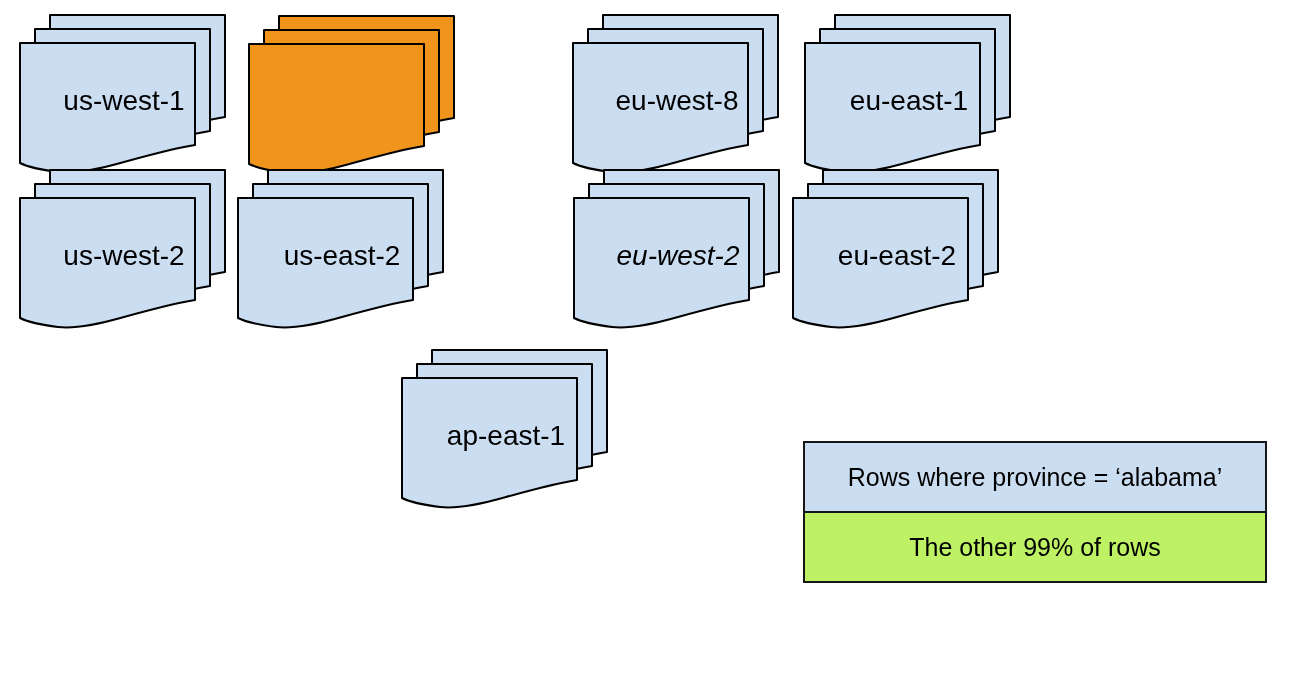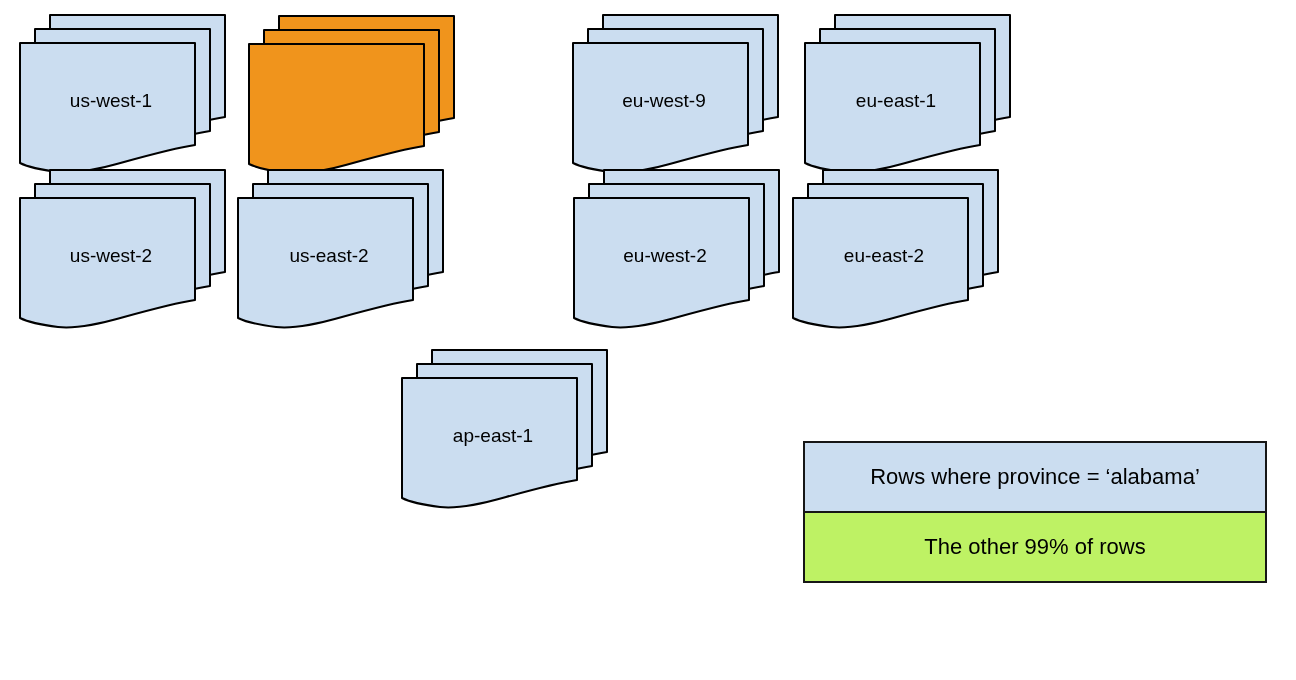--- a/index.html
+++ b/index.html
@@ -31,49 +31,49 @@
     stroke: #000000;
     stroke-width: 2;
     stroke-linejoin: round;
     fill: #CBDDF0;
   }
   .stack.orange .page {
     fill: #F0941C;
   }
   .stack-label {
     position: absolute;
-    left: 4px;
+    left: 17px;
     top: 28px;
     width: 176px;
     height: 118px;
     display: flex;
     align-items: center;
     justify-content: center;
-    font-size: 19px;
+    font-size: 28px;
     color: #000000;
     white-space: nowrap;
     pointer-events: none;
   }
   .legend {
     position: absolute;
     left: 803px;
     top: 441px;
     width: 464px;
     height: 142px;
     border: 2px solid #161616;
     box-sizing: border-box;
     display: flex;
     flex-direction: column;
   }
   .legend-row {
     flex: 1;
     display: flex;
     align-items: center;
     justify-content: center;
-    font-size: 22px;
+    font-size: 25px;
     color: #000000;
   }
   .legend-row.blue {
     background: #CBDDF0;
     border-bottom: 2px solid #161616;
   }
   .legend-row.orange {
     background: #bef264;
   }
 </style>
@@ -104,21 +104,21 @@
   </div>
 
   <div class="stack" style="left:572px; top:14px;">
     <svg width="208" height="163" viewBox="0 0 208 163">
       <g>
         <path class="page" transform="translate(31,1)" d="M0 0 L175 0 L175 102 C155 105 133 111 104 119 C76 127 54 131 38 129 C22 127 8 124 0 120 Z"></path>
         <path class="page" transform="translate(16,15)" d="M0 0 L175 0 L175 102 C155 105 133 111 104 119 C76 127 54 131 38 129 C22 127 8 124 0 120 Z"></path>
         <path class="page" transform="translate(1,29)" d="M0 0 L175 0 L175 102 C155 105 133 111 104 119 C76 127 54 131 38 129 C22 127 8 124 0 120 Z"></path>
       </g>
     </svg>
-    <div class="stack-label">eu-west-9</div>
+    <div class="stack-label">eu-west-8</div>
   </div>
 
   <div class="stack" style="left:804px; top:14px;text-align:right;">
     <svg width="208" height="163" viewBox="0 0 208 163">
       <g>
         <path class="page" transform="translate(31,1)" d="M0 0 L175 0 L175 102 C155 105 133 111 104 119 C76 127 54 131 38 129 C22 127 8 124 0 120 Z"></path>
         <path class="page" transform="translate(16,15)" d="M0 0 L175 0 L175 102 C155 105 133 111 104 119 C76 127 54 131 38 129 C22 127 8 124 0 120 Z"></path>
         <path class="page" transform="translate(1,29)" d="M0 0 L175 0 L175 102 C155 105 133 111 104 119 C76 127 54 131 38 129 C22 127 8 124 0 120 Z"></path>
       </g>
     </svg>
@@ -140,21 +140,21 @@
     <svg width="208" height="163" viewBox="0 0 208 163">
       <g>
         <path class="page" transform="translate(31,1)" d="M0 0 L175 0 L175 102 C155 105 133 111 104 119 C76 127 54 131 38 129 C22 127 8 124 0 120 Z"></path>
         <path class="page" transform="translate(16,15)" d="M0 0 L175 0 L175 102 C155 105 133 111 104 119 C76 127 54 131 38 129 C22 127 8 124 0 120 Z"></path>
         <path class="page" transform="translate(1,29)" d="M0 0 L175 0 L175 102 C155 105 133 111 104 119 C76 127 54 131 38 129 C22 127 8 124 0 120 Z"></path>
       </g>
     </svg>
     <div class="stack-label">us-east-2</div>
   </div>
 
-  <div class="stack" style="left:573px; top:169px;">
+  <div class="stack" style="left:573px; top:169px;font-style:italic;">
     <svg width="208" height="163" viewBox="0 0 208 163">
       <g>
         <path class="page" transform="translate(31,1)" d="M0 0 L175 0 L175 102 C155 105 133 111 104 119 C76 127 54 131 38 129 C22 127 8 124 0 120 Z"></path>
         <path class="page" transform="translate(16,15)" d="M0 0 L175 0 L175 102 C155 105 133 111 104 119 C76 127 54 131 38 129 C22 127 8 124 0 120 Z"></path>
         <path class="page" transform="translate(1,29)" d="M0 0 L175 0 L175 102 C155 105 133 111 104 119 C76 127 54 131 38 129 C22 127 8 124 0 120 Z"></path>
       </g>
     </svg>
     <div class="stack-label">eu-west-2</div>
   </div>
 

